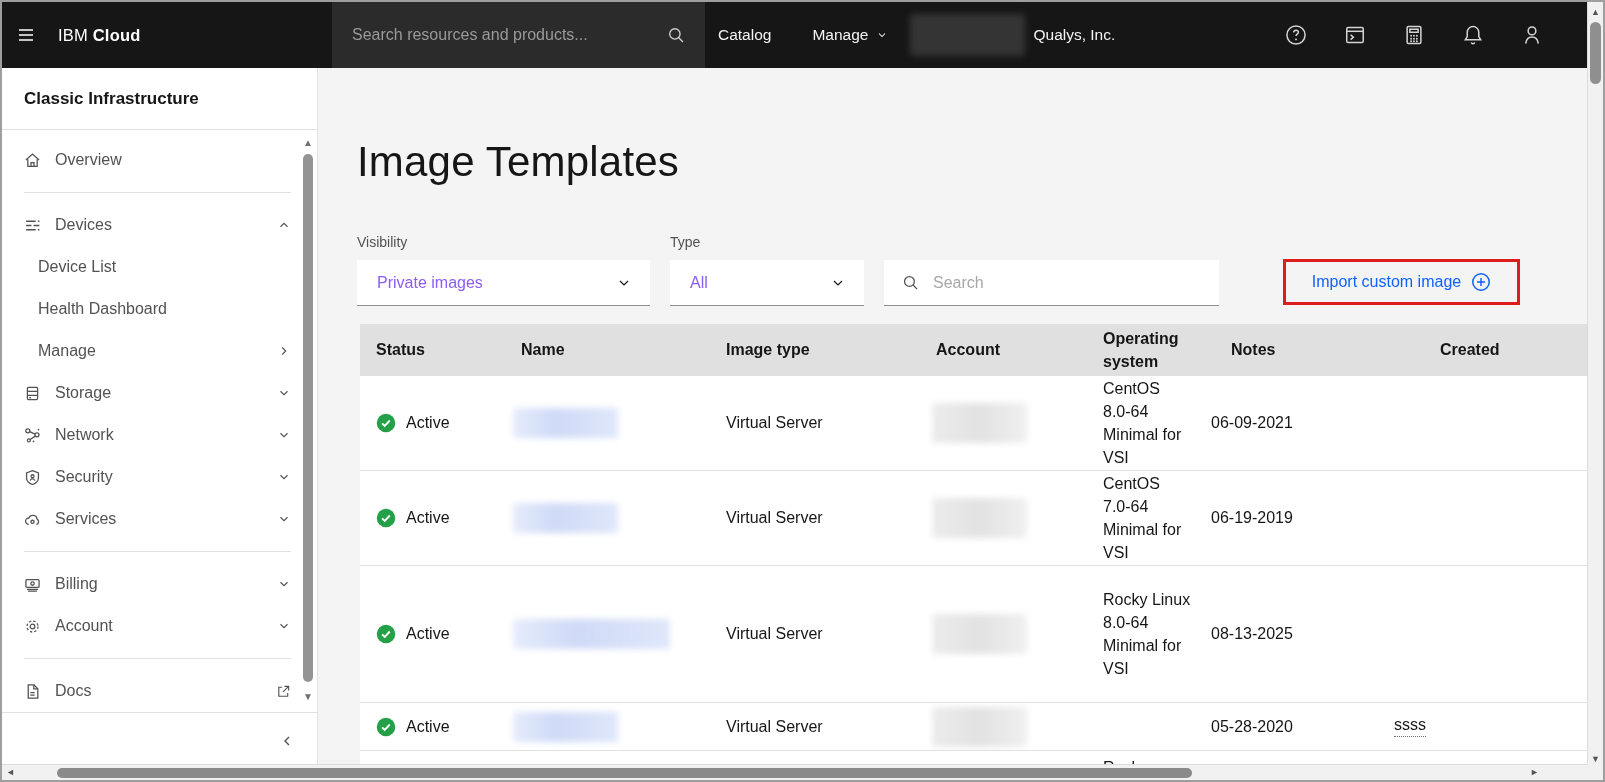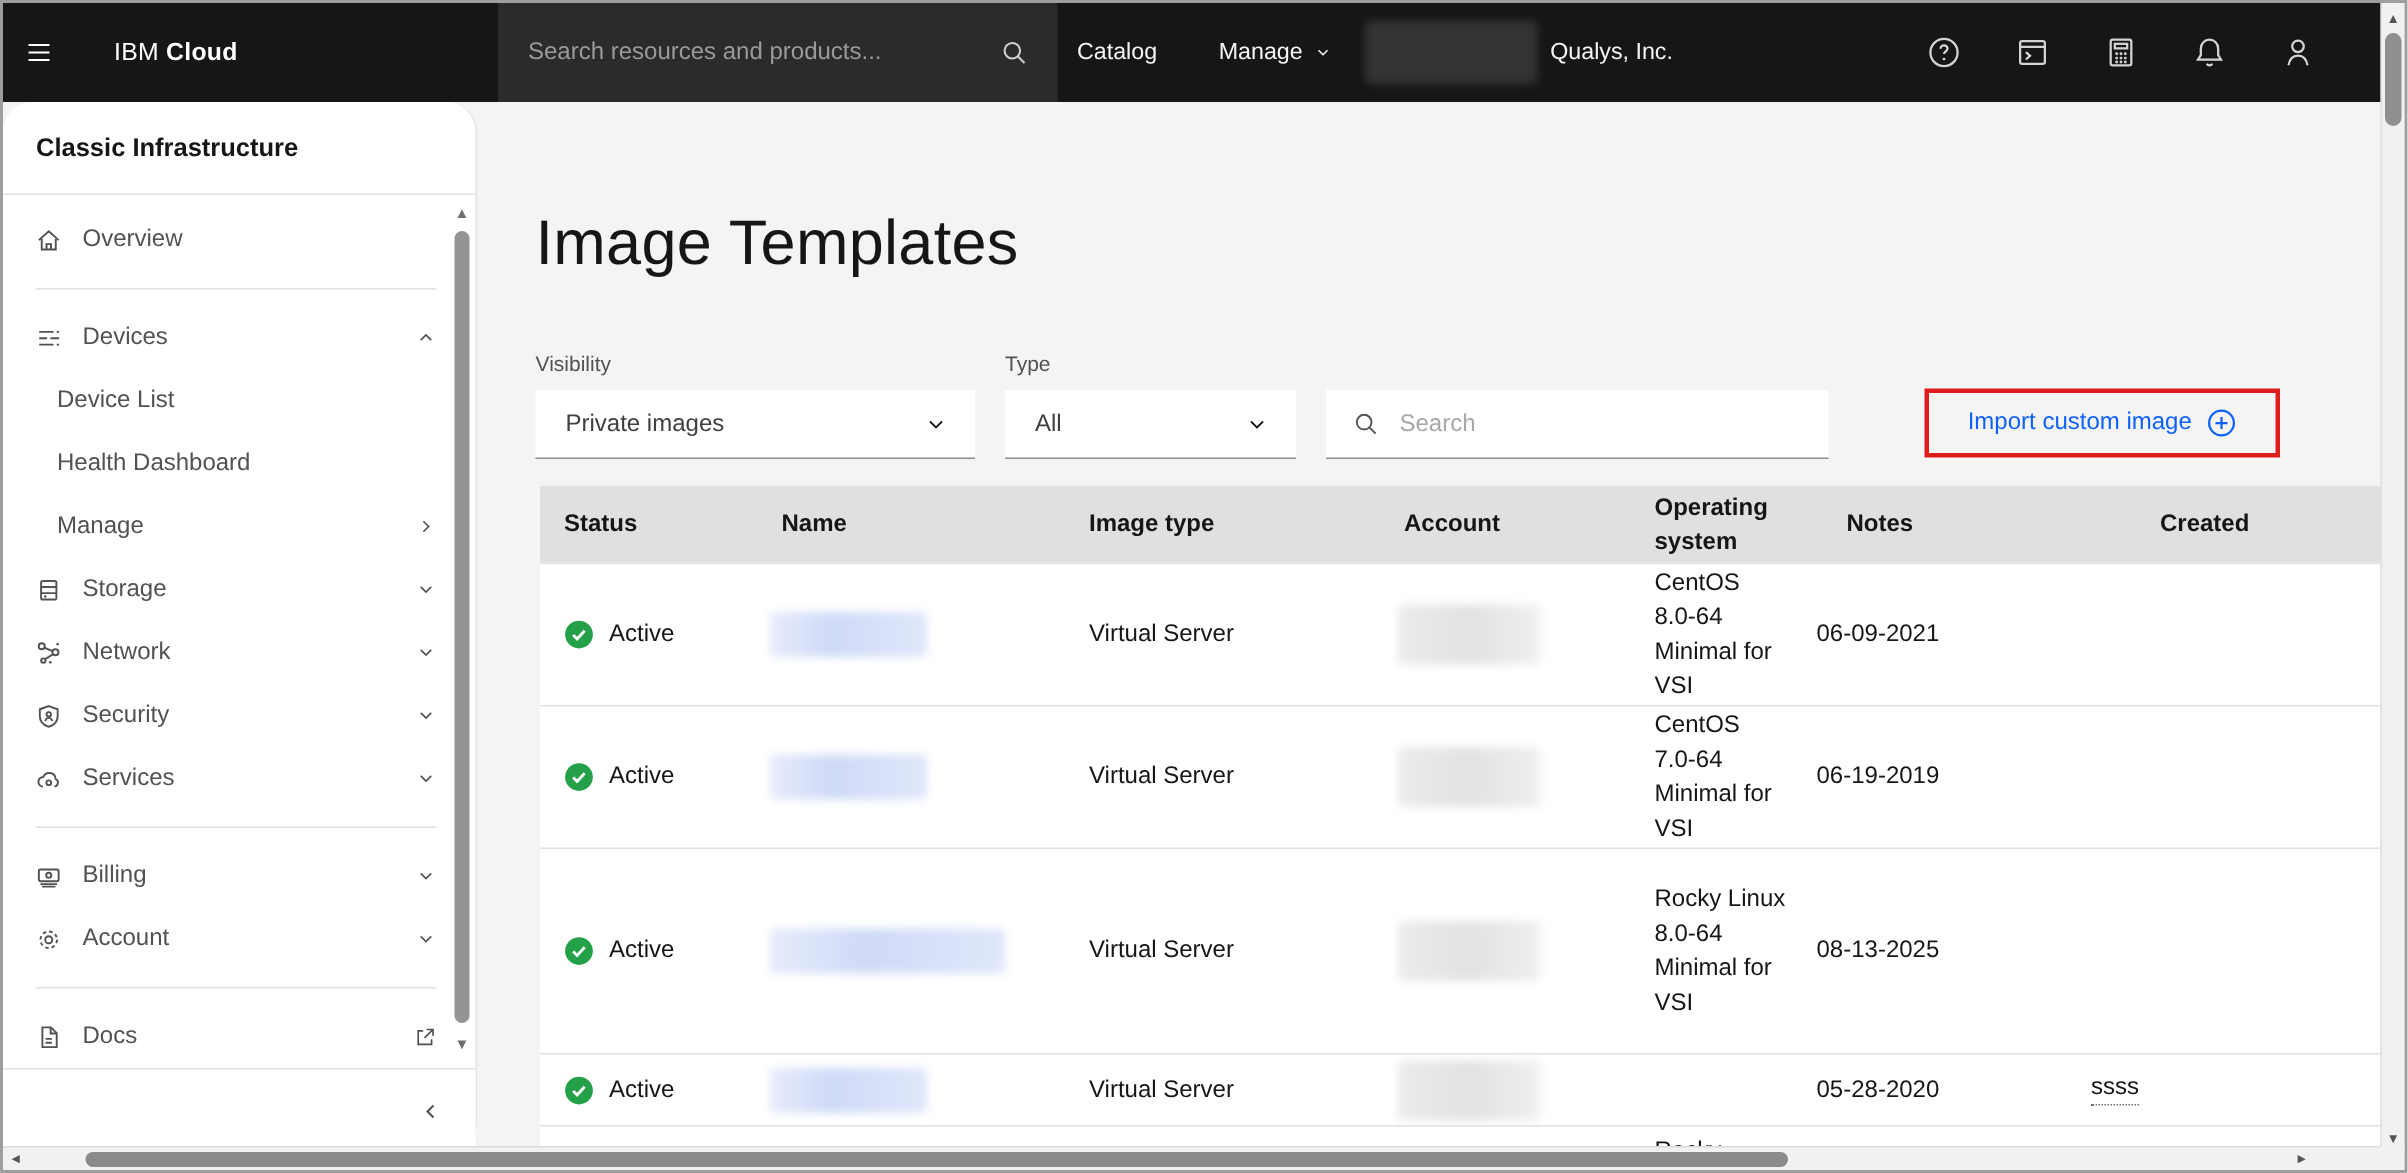--- a/index.html
+++ b/index.html
@@ -5,39 +5,39 @@
   * { margin:0; padding:0; box-sizing:border-box; }
   body { font-family:"Liberation Sans", sans-serif; background:#d0d0d0; }
   .window{ position:relative; width:1605px; height:782px; background:#f4f4f4;
            border:2px solid #9e9e9e; overflow:hidden; }
 
   
   .hdr{ position:absolute; left:0; top:0; width:1587px; height:66px; background:#161616;
         display:flex; align-items:center; color:#fff; z-index:5;}
   .hamburger{ width:48px; height:66px; display:flex; align-items:center; justify-content:center;
               background:none; border:none; color:#fff; cursor:pointer;}
-  .brand{ margin-left:26px; font-size:16.5px; letter-spacing:.2px; color:#fff; white-space:nowrap;}
+  .brand{ margin-left:8px; font-size:16.5px; letter-spacing:.2px; color:#fff; white-space:nowrap;}
   .brand b{ font-weight:700; }
   .hdr-search{ position:absolute; left:330px; top:0; width:373px; height:66px; background:#2b2b2b;
                display:flex; align-items:center; }
   .hdr-search input{ flex:1; background:transparent; border:none; outline:none; color:#e0e0e0;
                      font-size:16px; padding-left:20px; font-family:inherit;}
   .hdr-search input::placeholder{ color:#9a9a9a; }
   .hdr-search .sicon{ color:#d0d0d0; padding:0 20px; display:flex;}
   .hdr-nav{ position:absolute; left:716px; top:0; height:66px; display:flex; align-items:center; gap:0;}
   .hdr-link{ color:#f4f4f4; font-size:15.5px; background:none; border:none; cursor:pointer;
              font-family:inherit; display:flex; align-items:center; gap:8px;}
   .hdr-blob{ width:115px; height:42px; margin-left:22px; border-radius:4px; background:#343434; filter:blur(3px); }
   .hdr-account{ margin-left:8px; color:#f4f4f4; font-size:15.5px; white-space:nowrap;}
   .hdr-icons{ position:absolute; right:46px; top:0; height:66px; display:flex; align-items:center; gap:37px; color:#d4d4d4;}
   .hdr-icons .hbtn{ background:none; border:none; color:#d4d4d4; cursor:pointer; display:flex;}
 
   
   .sidebar{ position:absolute; left:0; top:66px; width:316px; height:700px; background:#fff;
-            border-right:1px solid #e2e2e2; z-index:4;border-radius:20px;}
+            border-right:1px solid #e2e2e2; z-index:4;}
   .sb-title{ height:62px; display:flex; align-items:center; padding-left:22px; font-size:17px;
              font-weight:700; color:#161616; border-bottom:1px solid #e0e0e0;}
   .sb-list{ position:absolute; left:0; top:63px; right:0; bottom:56px; padding-top:8px; overflow:hidden;}
   .sb-item{ height:42px; display:flex; align-items:center; padding:0 26px 0 22px; color:#525252;
             font-size:16px; cursor:pointer; }
   .sb-item .icn{ width:18px; display:flex; margin-right:13px; color:#525252;}
   .sb-item .lbl{ flex:1; white-space:nowrap;}
   .sb-item .chev{ color:#525252; display:flex;}
   .sb-item.sub{ padding-left:36px; }
   .sb-div{ border-top:1px solid #e0e0e0; margin:11px 26px 11px 22px; }
@@ -48,21 +48,21 @@
   .sb-collapse{ position:absolute; left:0; bottom:0; width:100%; height:56px; border-top:1px solid #e0e0e0;
                 background:#fff; display:flex; align-items:center; justify-content:flex-end; padding-right:22px;}
   .sb-collapse .cbtn{ background:none; border:none; color:#525252; cursor:pointer; display:flex;}
 
   
   .main{ position:absolute; left:316px; top:66px; right:16px; bottom:16px; background:#f4f4f4; overflow:hidden;}
   .page-title{ position:absolute; left:39px; top:70px; font-size:42px; font-weight:300; color:#161616; letter-spacing:.2px;}
   .flabel{ position:absolute; top:166px; font-size:14px; color:#525252;}
   .flabel.vis{ left:39px;} .flabel.typ{ left:352px;}
   .ctrl{ position:absolute; top:192px; height:46px; background:#fff; border-bottom:1px solid #8d8d8d;
-         display:flex; align-items:center; font-size:16px; color:#404040; cursor:pointer;}
+         display:flex; align-items:center; font-size:16px; color:#8b5cf6; cursor:pointer;}
   .dd1{ left:39px; width:293px;} .dd2{ left:352px; width:194px;}
   .ctrl .val{ padding-left:20px; flex:1;}
   .ctrl .chev{ padding-right:18px; color:#161616; display:flex;}
   .msearch{ position:absolute; left:566px; top:192px; width:335px; height:46px; background:#fff;
             border-bottom:1px solid #8d8d8d; display:flex; align-items:center;}
   .msearch .sicon{ color:#525252; padding-left:18px; display:flex;}
   .msearch input{ flex:1; border:none; outline:none; background:transparent; font-size:16px;
                   padding-left:14px; color:#161616; font-family:inherit;}
   .msearch input::placeholder{ color:#a8a8a8;}
   .import-wrap{ position:absolute; left:965px; top:191px; width:237px; height:46px; border:3px solid #dd1c1c;

